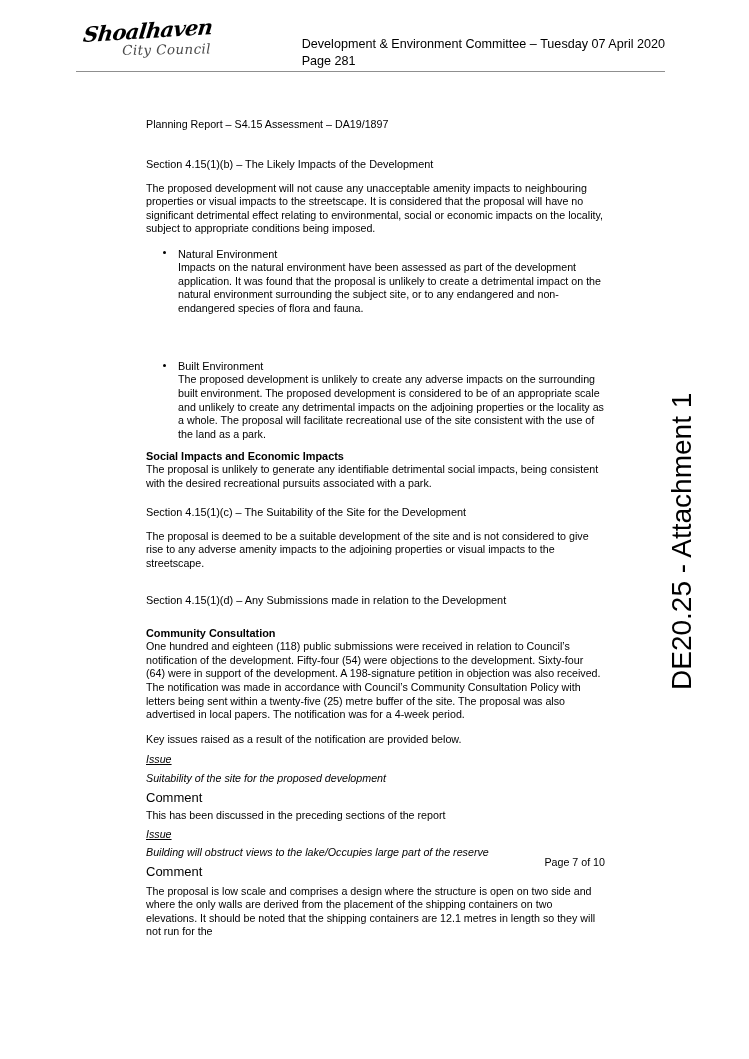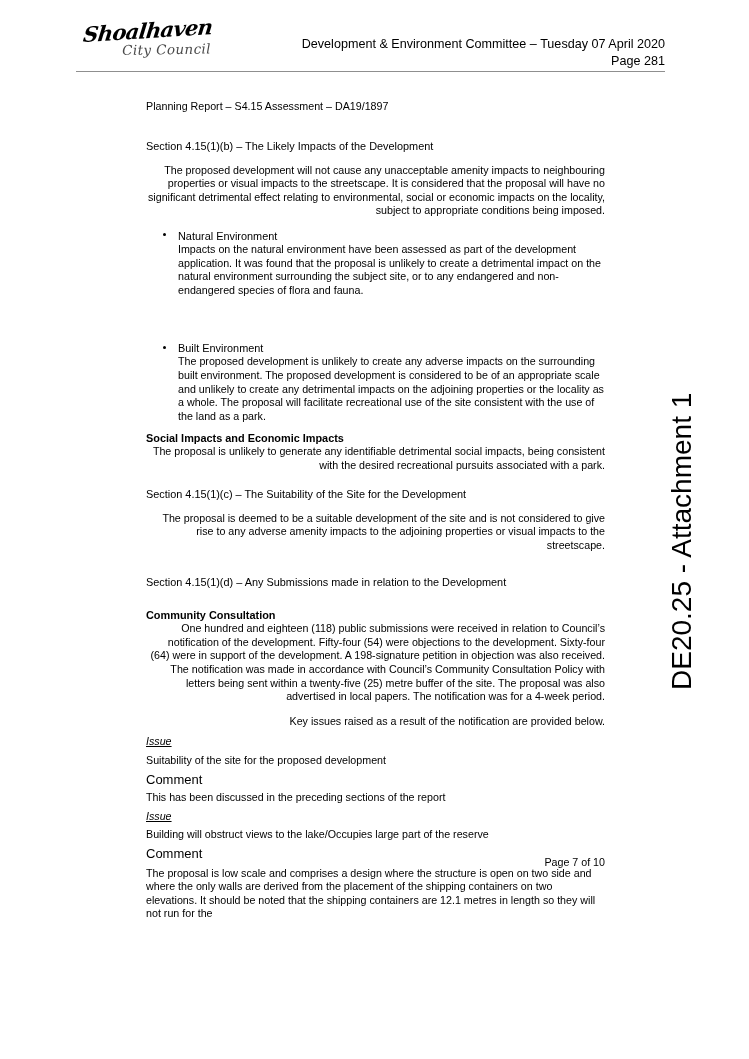--- a/index.html
+++ b/index.html
@@ -63,21 +63,20 @@
     font-style: italic;
     font-size: 13.5px;
     letter-spacing: 0.4px;
     color: #4a4a4a;
     white-space: nowrap;
     transform: rotate(-1deg);
     transform-origin: left top;
   }
 
   .header-text {
-    text-align: right;
     font-size: 12.6px;
     line-height: 16.5px;
     font-weight: 400;
     padding-top: 14px;
     white-space: nowrap;
   }
   .header-title { display: block; }
   .header-page  { display: block; }
 
   .header-rule {
@@ -86,21 +85,21 @@
     top: 71px;
     width: 589px;
     height: 0;
     border-top: 1.3px solid #8f8f8f;
   }
 
   
   .content {
     position: absolute;
     left: 146px;
-    top: 100px;
+    top: 118px;
     width: 459px;
   }
 
   .doc-line {
     font-size: 10.7px;
     line-height: 13.6px;
     margin: 0;
   }
 
   .spacer-14 { height: 14px; }
@@ -122,21 +121,21 @@
     font-size: 10.9px;
     line-height: 14px;
     font-weight: 700;
     margin: 0;
   }
 
   p.para {
     font-size: 10.7px;
     line-height: 13.6px;
     margin: 0;
-    text-align: right;
+    text-align: left;
   }
 
   
   ul.bullets {
     list-style: none;
     margin: 0;
     padding: 0;
   }
   ul.bullets > li {
     position: relative;
@@ -169,20 +168,21 @@
   .issue-label {
     font-size: 10.7px;
     line-height: 13.6px;
     font-style: italic;
     text-decoration: underline;
     margin: 0;
   }
   .issue-text {
     font-size: 10.7px;
     line-height: 13.6px;
+    font-style: italic;
     margin: 0;
   }
   .comment-label {
     font-size: 13px;
     line-height: 13.6px;
     margin: 0;
   }
   .comment-text {
     font-size: 10.7px;
     line-height: 13.6px;

